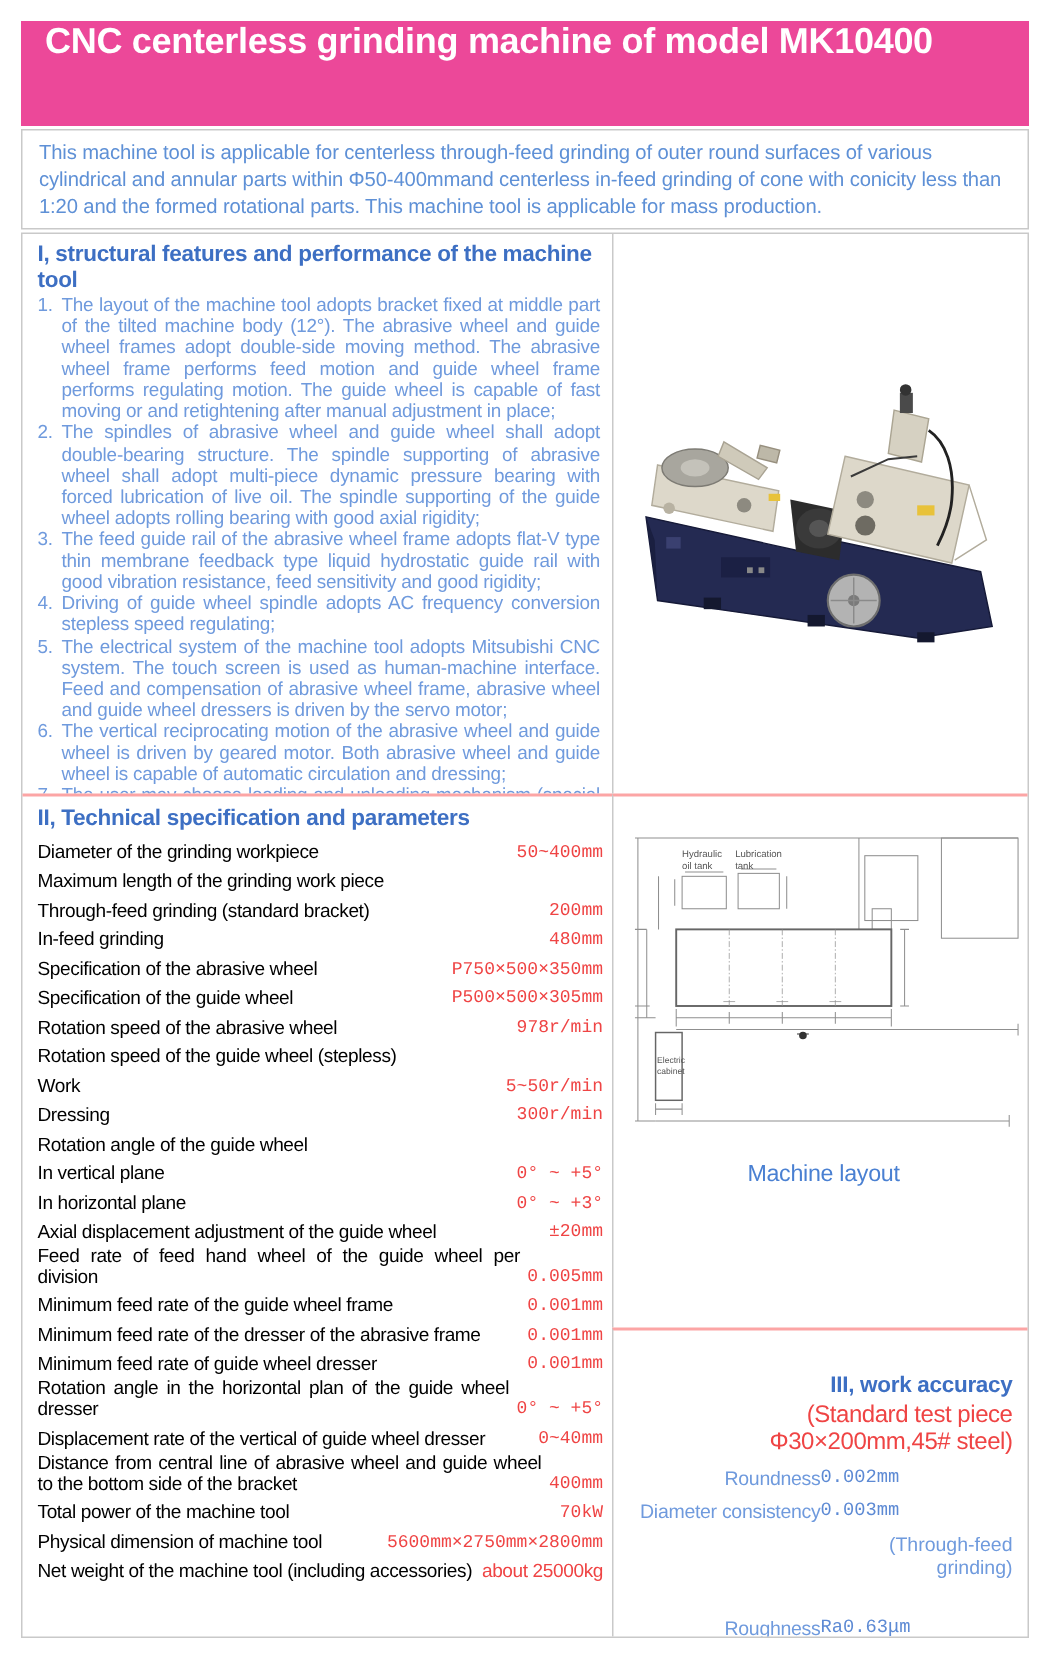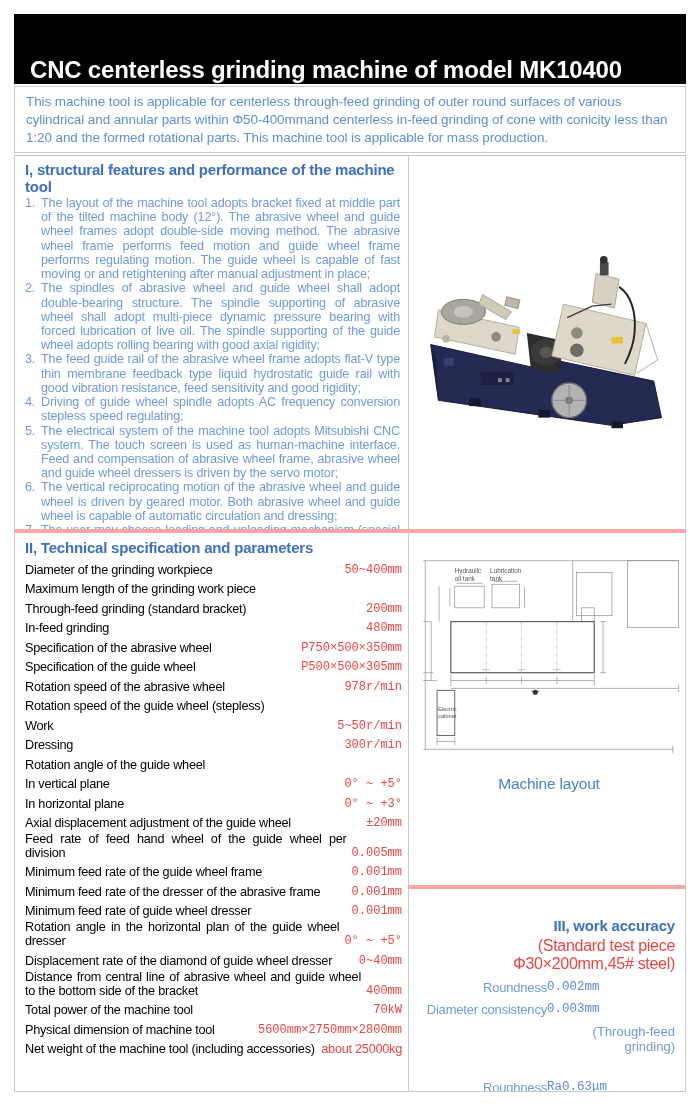--- a/index.html
+++ b/index.html
@@ -6,39 +6,39 @@
   html,body { background:#ffffff; }
   body {
     width:700px; height:1105px; overflow:hidden;
     font-family:"Liberation Sans", sans-serif;
     -webkit-font-smoothing:antialiased;
   }
   .page { width:700px; height:1105px; padding:14px; background:#fff; }
 
   
   .header-bar {
-    height:70px; background:#000000; color:#fff;
-    display:flex; align-items:flex-end; padding:0 16px;
+    height:70px; background:#ec4899; color:#fff;
+    display:flex; align-items:flex-start; padding:0 16px;
   }
   .header-bar h1 { font-size:24px; font-weight:bold; letter-spacing:-0.2px; }
 
   
   .intro-box {
     margin-top:2px; height:67px; border:1px solid #c9c9c9;
     padding:6px 11px; color:#5e90d6; font-size:13.5px; line-height:1.32;
     letter-spacing:-0.1px;
   }
 
   
   .main-box {
     margin-top:2px; height:937px; border:1px solid #c9c9c9;
     display:grid; grid-template-columns:393px 1fr; grid-template-rows:373px 356px 1fr;
   }
   .cell-right { border-left:1px solid #c9c9c9; }
-  .bt { border-top:4px solid #fca5a5; }
+  .bt { border-top:2px solid #fca5a5; }
 
   h2.sec-heading { color:#3d6fc3; font-size:15px; font-weight:bold; letter-spacing:-0.2px; }
 
   
   .sec1 { grid-column:1; grid-row:1; padding:5px 8px 0 10px; overflow:hidden; }
   .feature-list { margin-top:1px; }
   .feature-item { display:flex; color:#6f9add; font-size:12.6px; line-height:1.13; letter-spacing:-0.15px; }
   .feature-item .num { width:16px; flex:none; }
   .feature-item .txt { flex:1; text-align:justify; }
 
@@ -235,21 +235,21 @@
           </div>
         <div class="spec-row">
             <span class="spec-label">Minimum feed rate of guide wheel dresser</span>
             <span class="spec-value">0.001mm</span>
           </div>
         <div class="spec-row">
             <span class="spec-label">Rotation angle in the horizontal plan of the guide wheel dresser</span>
             <span class="spec-value">0° ~ +5°</span>
           </div>
         <div class="spec-row">
-            <span class="spec-label">Displacement rate of the diamond of guide wheel dresser</span>
+            <span class="spec-label">Displacement rate of the vertical of guide wheel dresser</span>
             <span class="spec-value">0~40mm</span>
           </div>
         <div class="spec-row">
             <span class="spec-label">Distance from central line of abrasive wheel and guide wheel to the bottom side of the bracket</span>
             <span class="spec-value">400mm</span>
           </div>
         <div class="spec-row">
             <span class="spec-label">Total power of the machine tool</span>
             <span class="spec-value">70kW</span>
           </div>

